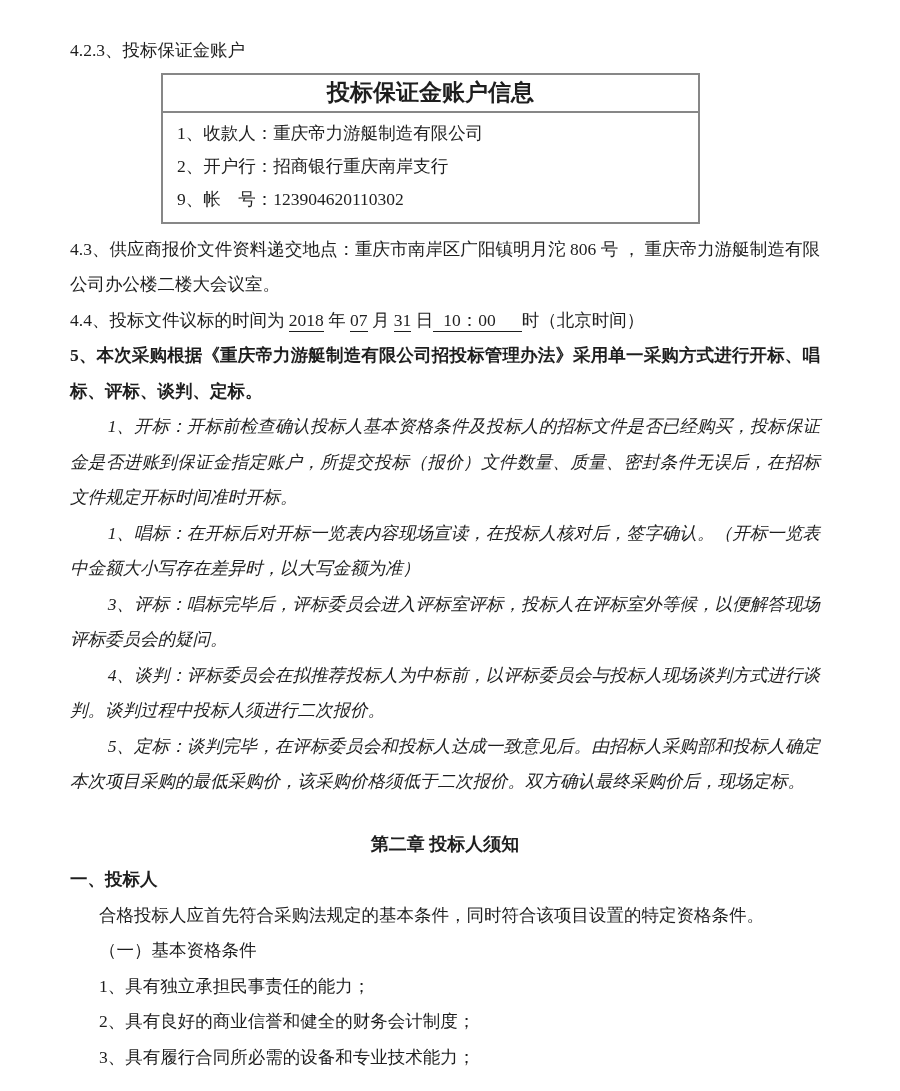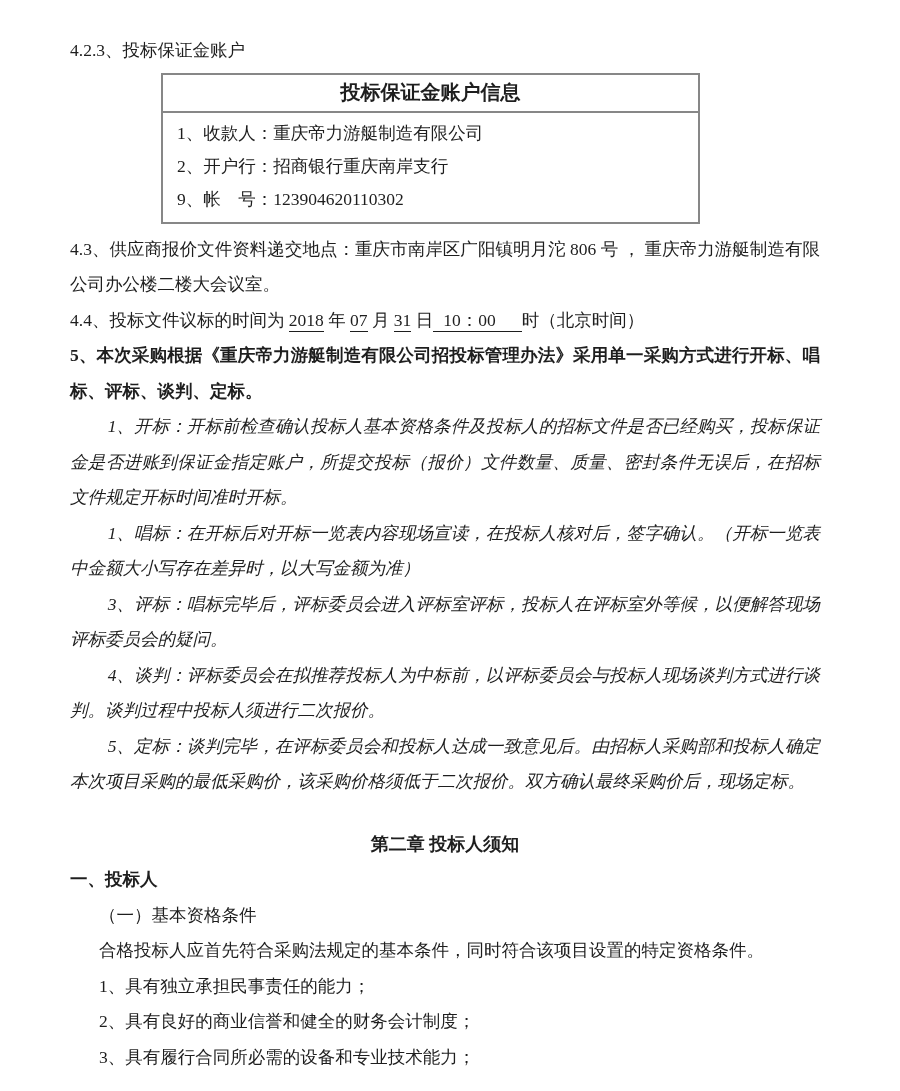--- a/index.html
+++ b/index.html
@@ -27,21 +27,21 @@
   .heading-423 { line-height: 34px; }
   
   table.deposit {
     border-collapse: collapse;
     margin: 6px 0 8px 91px;
     width: 539px;
     table-layout: fixed;
   }
   table.deposit th {
     border: 2px solid #878787;
-    font-size: 20px;
+    font-size: 23px;
     font-weight: bold;
     height: 31px;
     text-align: center;
     padding: 0;
   }
   table.deposit td {
     border: 2px solid #878787;
     padding: 4px 6px 6px 14px;
   }
   .trow { line-height: 33px; text-align: left; }
@@ -96,19 +96,19 @@
 
   <p class="step">1、开标：开标前检查确认投标人基本资格条件及投标人的招标文件是否已经购买，投标保证金是否进账到保证金指定账户，所提交投标（报价）文件数量、质量、密封条件无误后，在招标文件规定开标时间准时开标。</p>
   <p class="step">1、唱标：在开标后对开标一览表内容现场宣读，在投标人核对后，签字确认。（开标一览表中金额大小写存在差异时，以大写金额为准）</p>
   <p class="step">3、评标：唱标完毕后，评标委员会进入评标室评标，投标人在评标室外等候，以便解答现场评标委员会的疑问。</p>
   <p class="step">4、谈判：评标委员会在拟推荐投标人为中标前，以评标委员会与投标人现场谈判方式进行谈判。谈判过程中投标人须进行二次报价。</p>
   <p class="step">5、定标：谈判完毕，在评标委员会和投标人达成一致意见后。由招标人采购部和投标人确定本次项目采购的最低采购价，该采购价格须低于二次报价。双方确认最终采购价后，现场定标。</p>
 
   <p class="chapter-title">第二章 投标人须知</p>
 
   <p class="bold">一、投标人</p>
+  <p class="sub">合格投标人应首先符合采购法规定的基本条件，同时符合该项目设置的特定资格条件。</p>
   <p class="sub">（一）基本资格条件</p>
-  <p class="sub">合格投标人应首先符合采购法规定的基本条件，同时符合该项目设置的特定资格条件。</p>
   <p class="sub">1、具有独立承担民事责任的能力；</p>
   <p class="sub">2、具有良好的商业信誉和健全的财务会计制度；</p>
   <p class="sub">3、具有履行合同所必需的设备和专业技术能力；</p>
 
 </div>
 
 </body></html>

